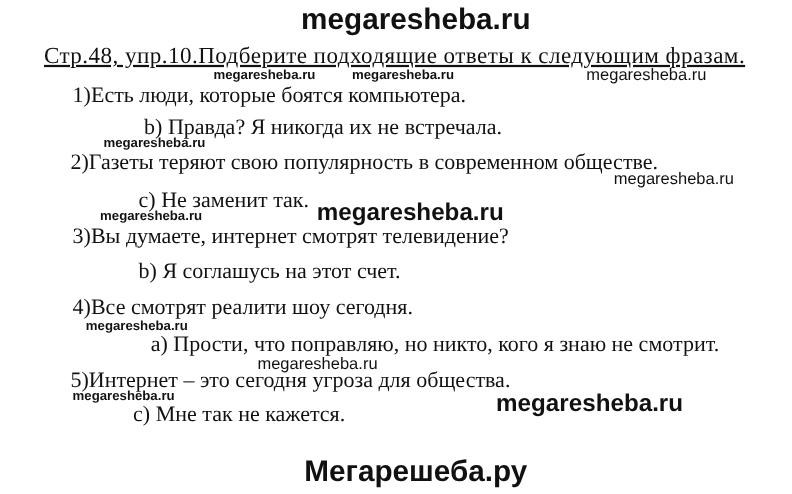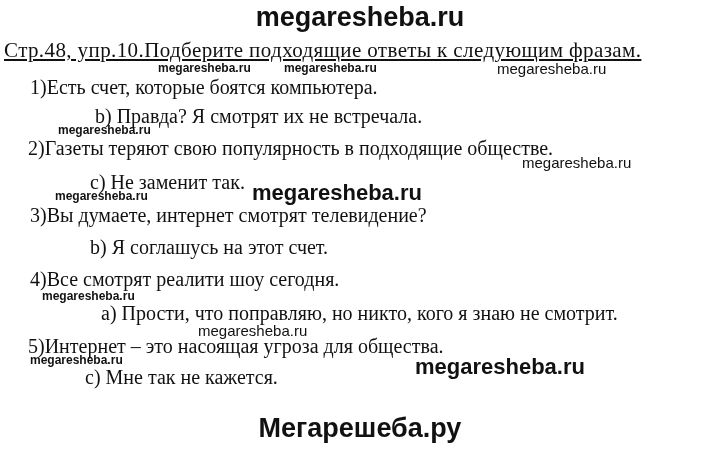--- a/index.html
+++ b/index.html
@@ -2,21 +2,21 @@
 <html><head>
 <meta charset="utf-8">
 <style>
   html,body{margin:0;padding:0;}
   body{
     width:720px;height:449px;
     background:#ffffff;color:#111111;
     position:relative;overflow:hidden;
     font-family:"Liberation Serif",serif;
   }
-  .t{position:absolute;white-space:nowrap;line-height:1.15;}
+  .t{position:absolute;white-space:nowrap;line-height:1.15;padding-left:36px;}
   .phrase{font-size:20px;}
   .answer{font-size:20px;}
   .title{
     font-size:21px;letter-spacing:0.4px;
     text-decoration:underline;
     font-family:"Liberation Serif",serif;
   }
   .brand{
     left:0;right:0;text-align:center;
     font-family:"Liberation Sans",sans-serif;
@@ -31,36 +31,36 @@
 <body>
 
 <div class="t brand" style="top:2px">megaresheba.ru</div>
 
 <div class="t title" style="left:4px;top:38px">Стр.48, упр.10.Подберите подходящие ответы к следующим фразам.</div>
 
 <div class="t wm wm-sm" style="left:158px;top:62px">megaresheba.ru</div>
 <div class="t wm wm-sm" style="left:284px;top:62px">megaresheba.ru</div>
 <div class="t wm wm-md" style="left:497px;top:60px">megaresheba.ru</div>
 
-<div class="t phrase" style="left:30px;top:76px"><span>1)</span><span>Есть счет, которые боятся компьютера.</span></div>
-<div class="t answer" style="left:95px;top:105px">b) Правда? Я смотрят их не встречала.</div>
+<div class="t phrase" style="left:30px;top:76px"><span>1)</span><span>Есть люди, которые боятся компьютера.</span></div>
+<div class="t answer" style="left:95px;top:105px">b) Правда? Я никогда их не встречала.</div>
 <div class="t wm wm-sm" style="left:58px;top:124px">megaresheba.ru</div>
 
-<div class="t phrase" style="left:28px;top:137px"><span>2)</span><span>Газеты теряют свою популярность в подходящие обществе.</span></div>
+<div class="t phrase" style="left:28px;top:137px"><span>2)</span><span>Газеты теряют свою популярность в современном обществе.</span></div>
 <div class="t wm wm-md" style="left:522px;top:154px">megaresheba.ru</div>
 <div class="t answer" style="left:90px;top:171px">c) Не заменит так.</div>
 <div class="t wm wm-lg" style="left:252px;top:180px">megaresheba.ru</div>
 <div class="t wm wm-sm" style="left:55px;top:190px">megaresheba.ru</div>
 
 <div class="t phrase" style="left:30px;top:204px"><span>3)</span><span>Вы думаете, интернет смотрят телевидение?</span></div>
 <div class="t answer" style="left:90px;top:236px">b) Я соглашусь на этот счет.</div>
 
 <div class="t phrase" style="left:30px;top:268px"><span>4)</span><span>Все смотрят реалити шоу сегодня.</span></div>
 <div class="t wm wm-sm" style="left:42px;top:290px">megaresheba.ru</div>
 <div class="t answer" style="left:101px;top:302px">а) Прости, что поправляю, но никто, кого я знаю не смотрит.</div>
 <div class="t wm wm-md" style="left:198px;top:322px">megaresheba.ru</div>
 
-<div class="t phrase" style="left:28px;top:335px"><span>5)</span><span>Интернет – это насоящая угроза для общества.</span></div>
+<div class="t phrase" style="left:28px;top:335px"><span>5)</span><span>Интернет – это сегодня угроза для общества.</span></div>
 <div class="t wm wm-sm" style="left:30px;top:354px">megaresheba.ru</div>
 <div class="t wm wm-lg" style="left:415px;top:354px">megaresheba.ru</div>
 <div class="t answer" style="left:85px;top:366px">с) Мне так не кажется.</div>
 
 <div class="t brand" style="top:413px">Мегарешеба.ру</div>
 
 </body></html>

